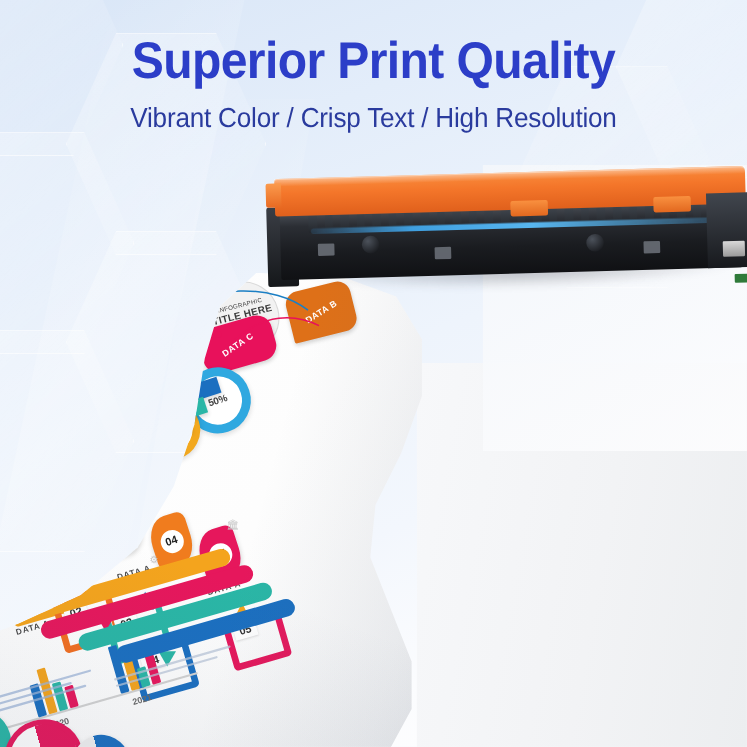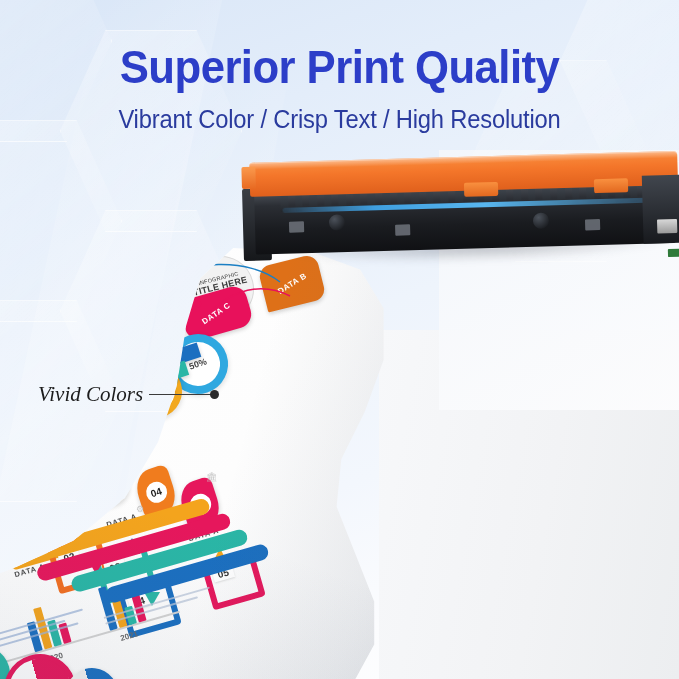--- a/index.html
+++ b/index.html
@@ -34,21 +34,21 @@
     border:1px solid rgba(255,255,255,.55);
     background:linear-gradient(140deg,rgba(255,255,255,.33),rgba(255,255,255,0));
     clip-path:polygon(25% 0%,75% 0%,100% 50%,75% 100%,25% 100%,0% 50%);
   }
   .sheen{
     position:absolute;pointer-events:none;
     background:linear-gradient(120deg,rgba(255,255,255,0) 0%,rgba(255,255,255,.5) 45%,rgba(255,255,255,0) 90%);
   }
 
   
-  .header{position:absolute;left:0;top:0;width:679px;text-align:center;z-index:30;margin-top:12px;}
+  .header{position:absolute;left:0;top:0;width:679px;text-align:center;z-index:30;}
   .title{
     margin:0;padding-top:30px;
     font-family:"Liberation Sans", sans-serif;
     font-weight:700;font-size:47px;letter-spacing:-0.6px;
     color:#2c3ec8;line-height:1.05;
     transform:scaleX(.93);
   }
   .subtitle{
     margin:0;padding-top:14px;
     font-family:"Liberation Sans", sans-serif;
@@ -486,19 +486,14 @@
     </div>
     <div class="ink" style="left:134px;top:352px;width:120px;height:20px;transform:rotate(-16deg);">
       <div class="txtline" style="left:0;top:0;width:110px;background:#b9c6d8;"></div>
       <div class="txtline" style="left:0;top:6px;width:96px;background:#b9c6d8;"></div>
     </div>
 
     <div class="pshade"></div>
     <div class="pshade2"></div>
   </div>
 
-  <div class="callout" id="callout-vivid">
-    <span class="txt">Vivid Colors</span>
-    <span class="lead"></span>
-    <span class="dot"></span>
-  </div>
 
 </div>
 
 </body></html>

